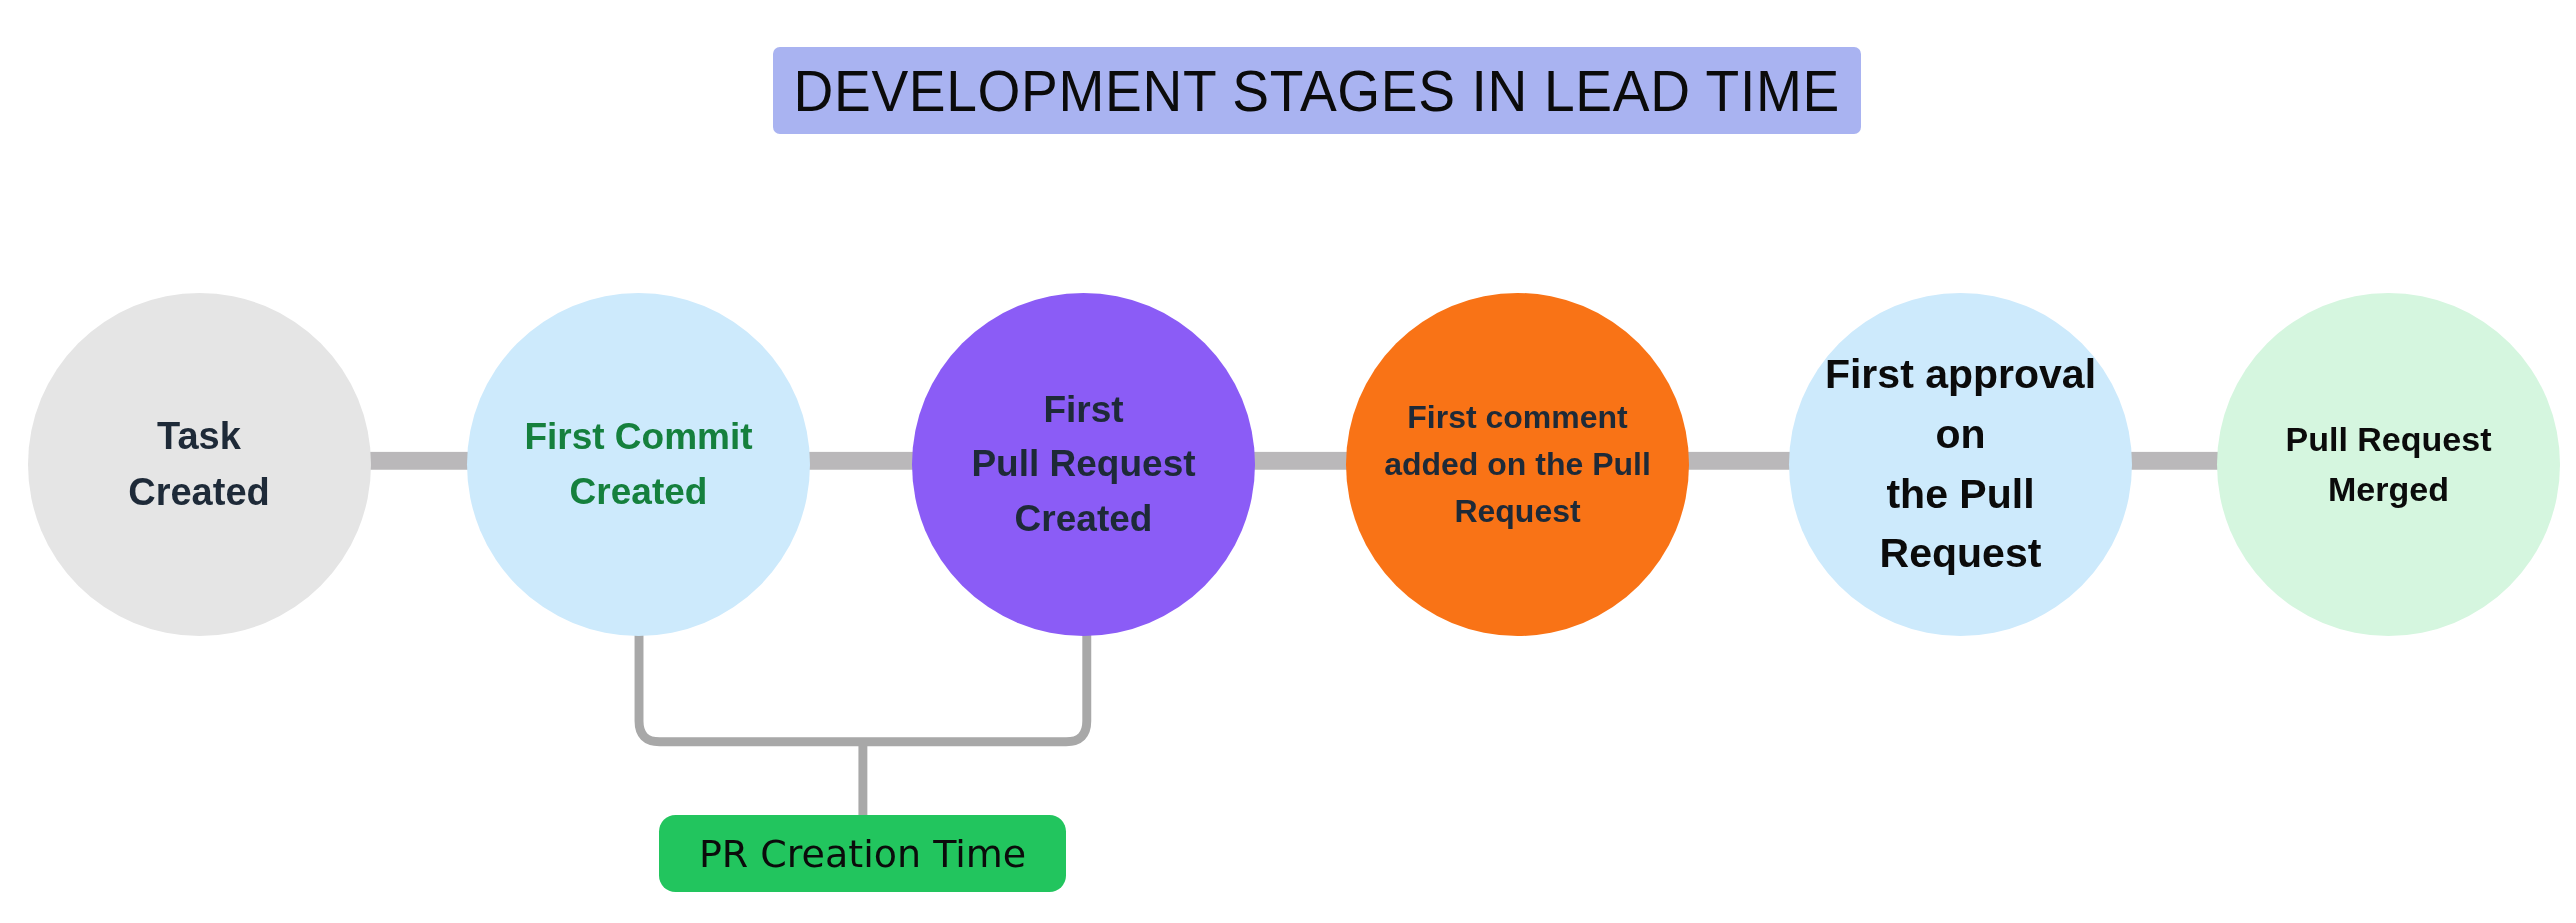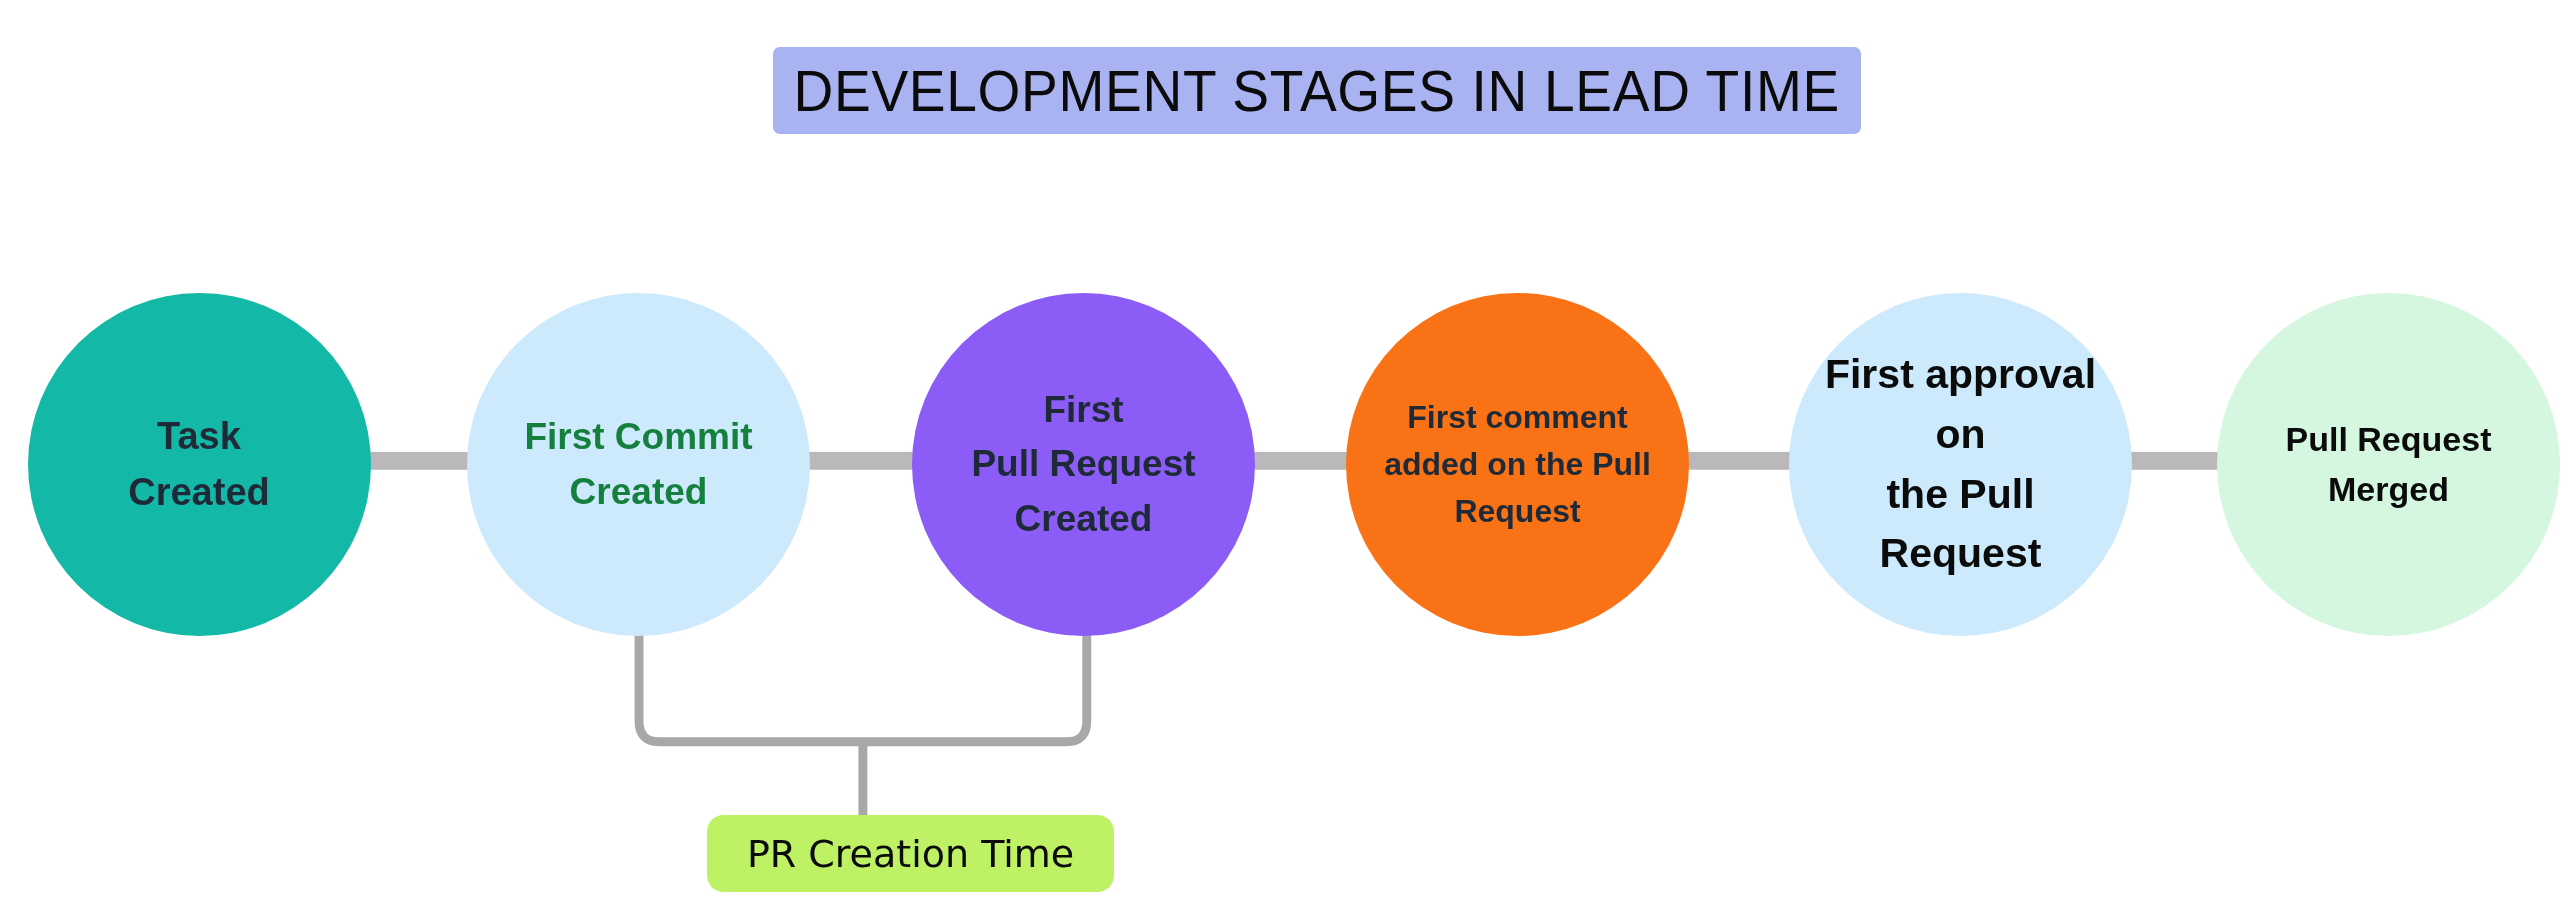--- a/index.html
+++ b/index.html
@@ -99,21 +99,21 @@
 
   <svg class="links" viewBox="0 0 3750 1344" xmlns="http://www.w3.org/2000/svg">
     <rect x="290" y="658" width="3188" height="26" fill="#bab8ba"></rect>
     <path d="M 930 905 L 930 1050 Q 930 1080 960 1080 L 1552 1080 Q 1582 1080 1582 1050 L 1582 905 M 1256 1080 L 1256 1192" fill="none" stroke-width="13" stroke-linecap="butt" stroke="#a8a8a8"></path>
   </svg>
 
   <div class="title" style="background: rgb(169, 179, 241);">
     <span>DEVELOPMENT STAGES IN LEAD TIME</span>
   </div>
 
-  <div class="circle c1" style="background: #14b8a6;">
+  <div class="circle c1" style="background: #e5e5e5;">
     <span style="color: rgb(30, 42, 56);">Task
 Created</span>
   </div>
 
   <div class="circle c2" style="background: rgb(205, 234, 252);">
     <span style="color: #15803d;">First Commit
 Created</span>
   </div>
 
   <div class="circle c3" style="background: #8b5cf6; justify-content: center;">
@@ -131,18 +131,18 @@
   <div class="circle c5" style="background: rgb(205, 234, 252);">
     <span style="color: rgb(11, 11, 11);">First approval on
 the Pull Request</span>
   </div>
 
   <div class="circle c6" style="background: rgb(213, 246, 223);">
     <span style="color: rgb(11, 11, 11);">Pull Request
 Merged</span>
   </div>
 
-  <div class="annotation" style="background: #bef264; margin-left: 48px;">
+  <div class="annotation" style="background: #22c55e;">
     <span>PR Creation Time</span>
   </div>
 
 </div>
 
 
 </body></html>

